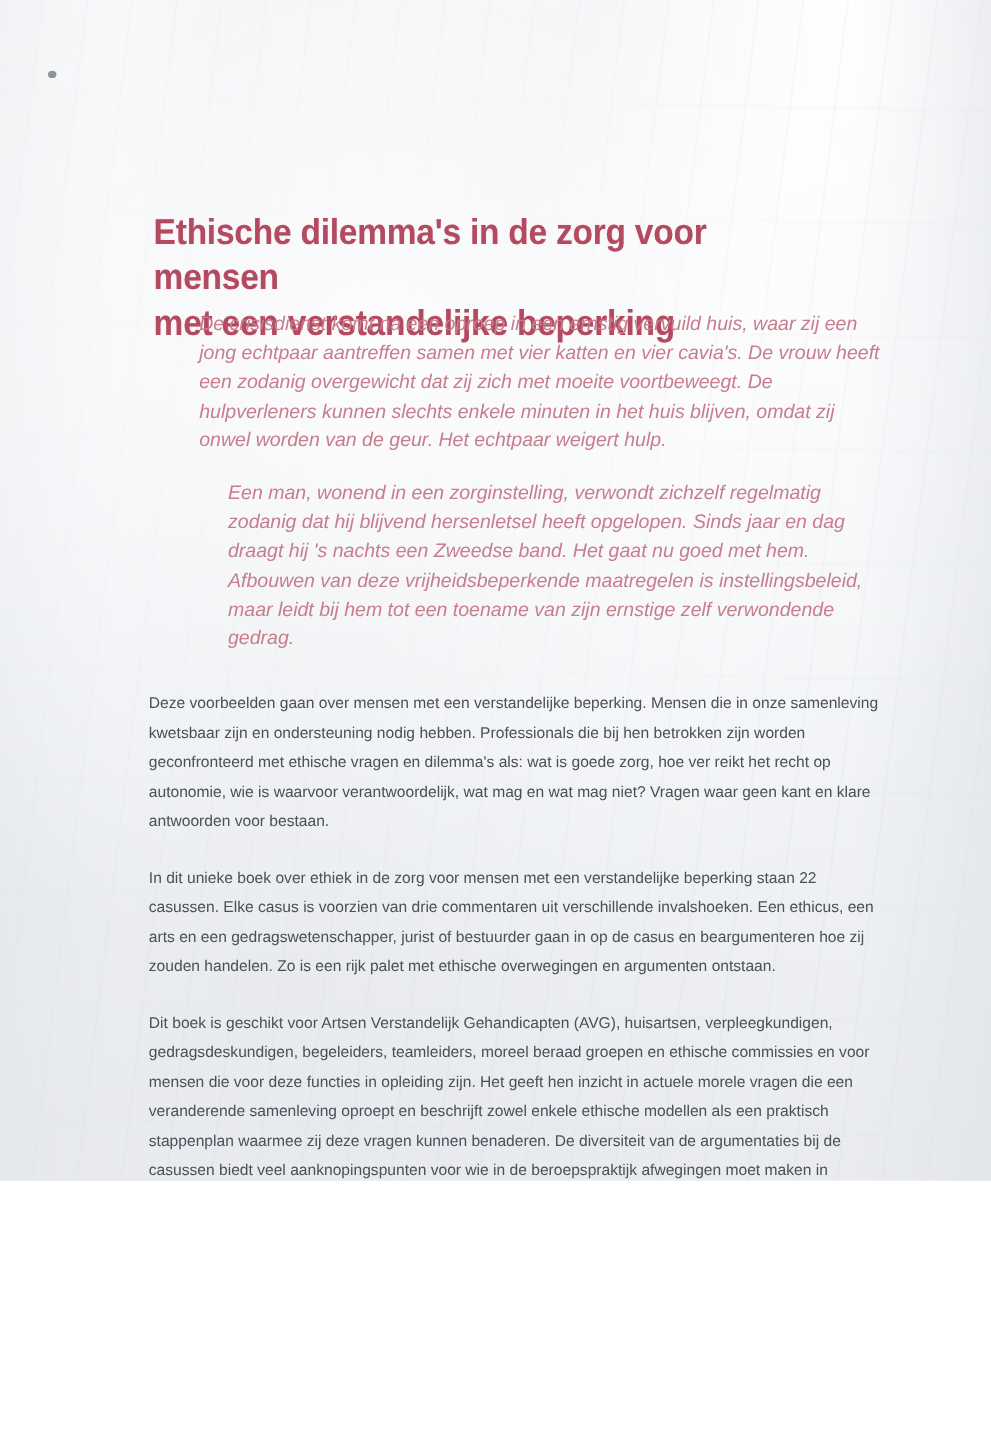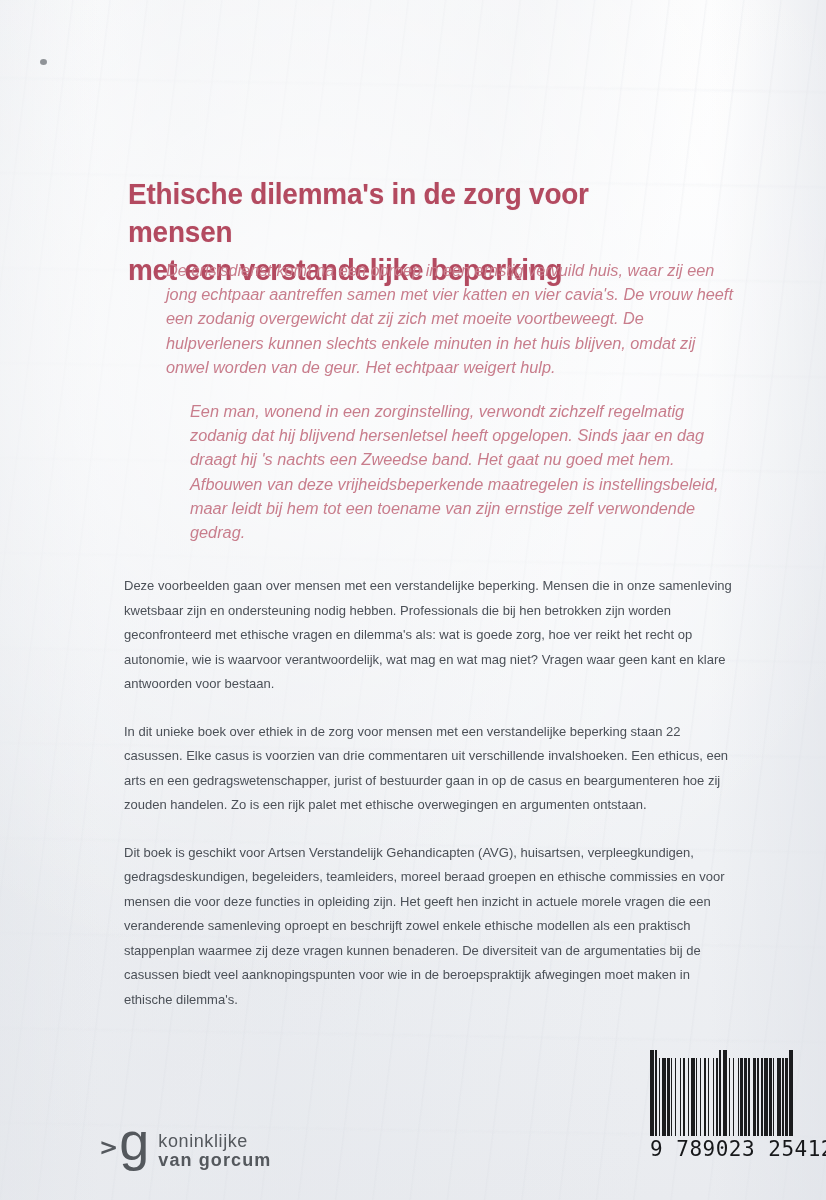--- a/index.html
+++ b/index.html
@@ -7,21 +7,21 @@
     padding: 0;
     background: #ffffff;
   }
   body {
     font-family: "Liberation Sans", sans-serif;
   }
 
   .cover {
     position: relative;
     width: 826px;
-    height: 1200px;
+    height: 984px;
     overflow: hidden;
     background: #fbfbfc;
     background-image:
       linear-gradient(110deg, rgba(255,255,255,0) 0%, rgba(232,234,238,0.55) 42%, rgba(255,255,255,0) 60%),
       linear-gradient(85deg, rgba(244,245,247,0) 0%, rgba(228,231,236,0.45) 30%, rgba(250,250,252,0) 70%),
       linear-gradient(180deg, #ffffff 0%, #f7f8fa 38%, #eff1f4 72%, #e9ebef 100%);
     text-decoration: underline;
   }
 
   

